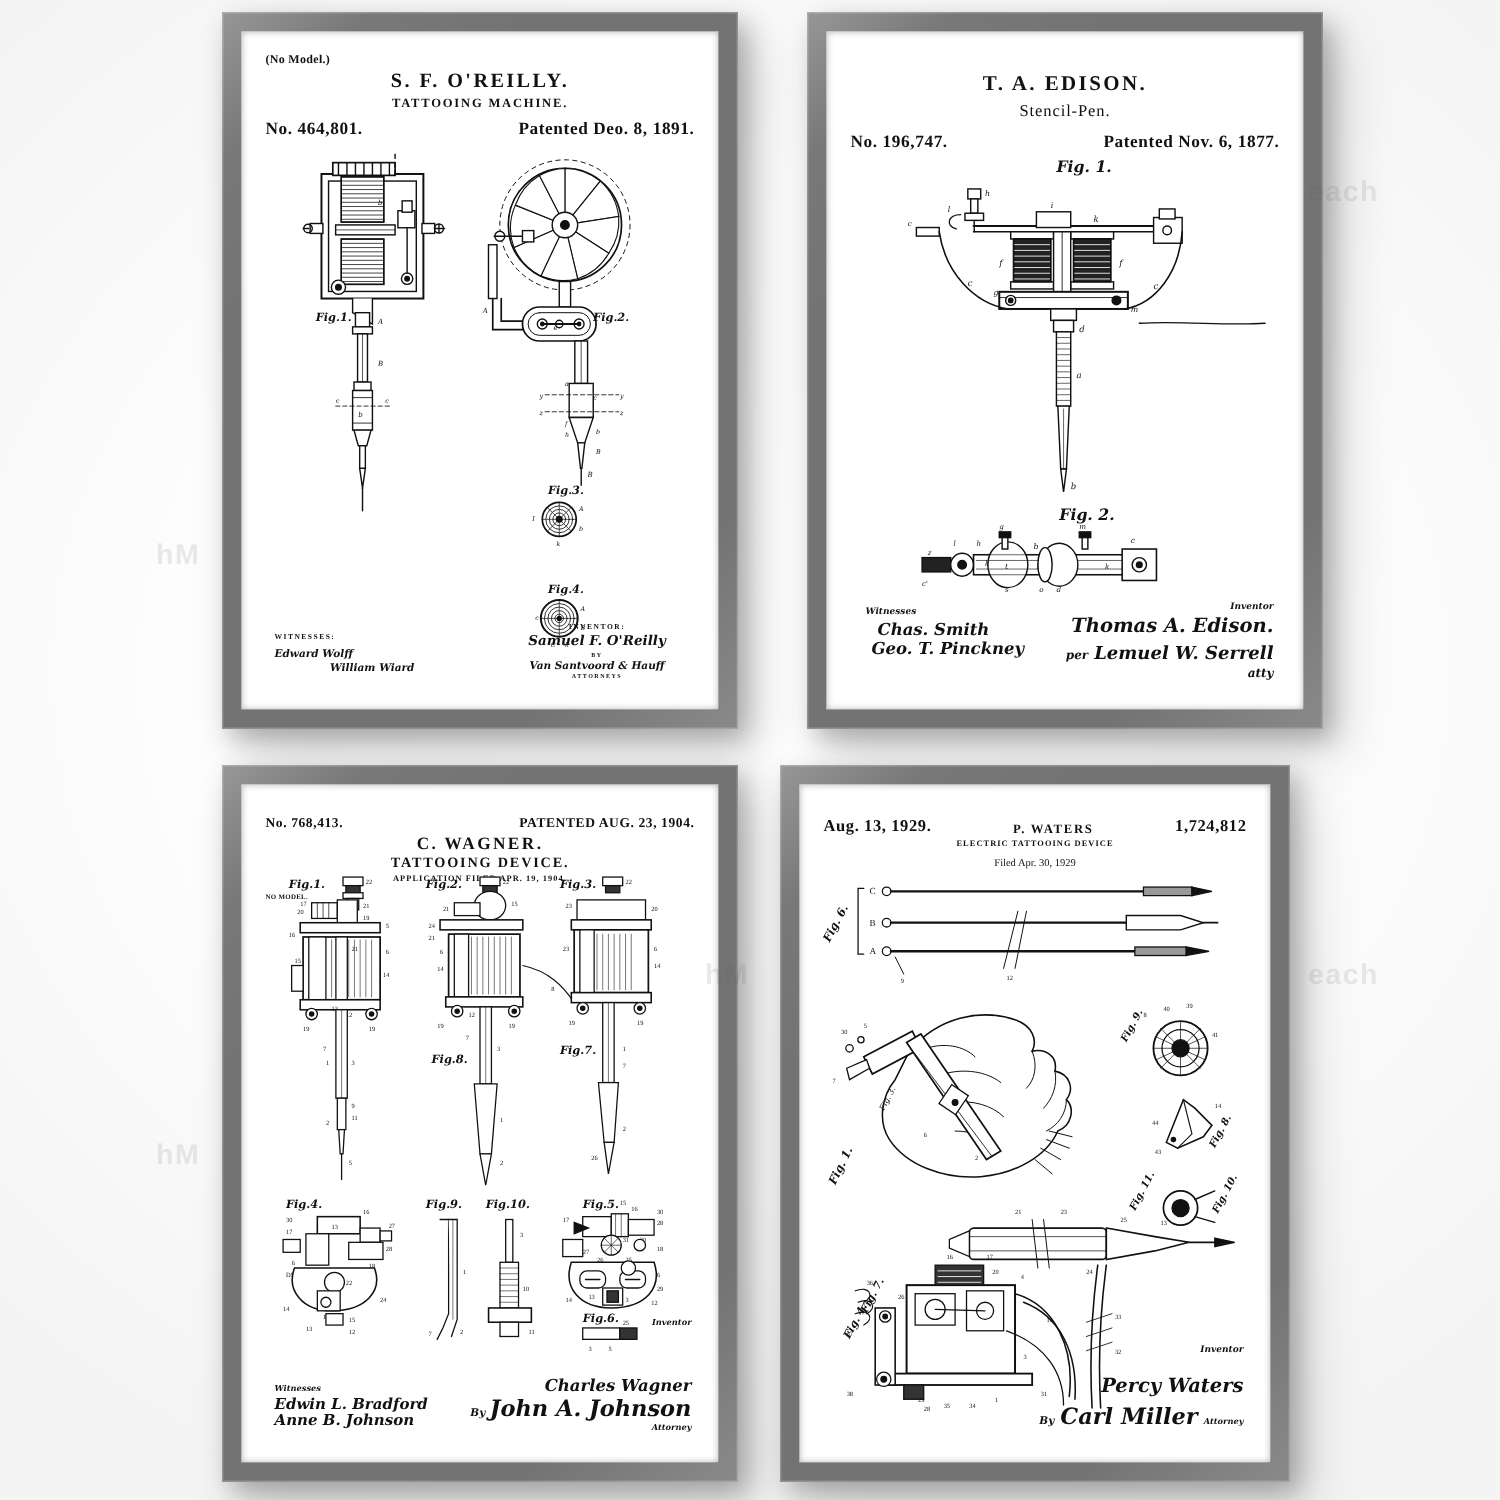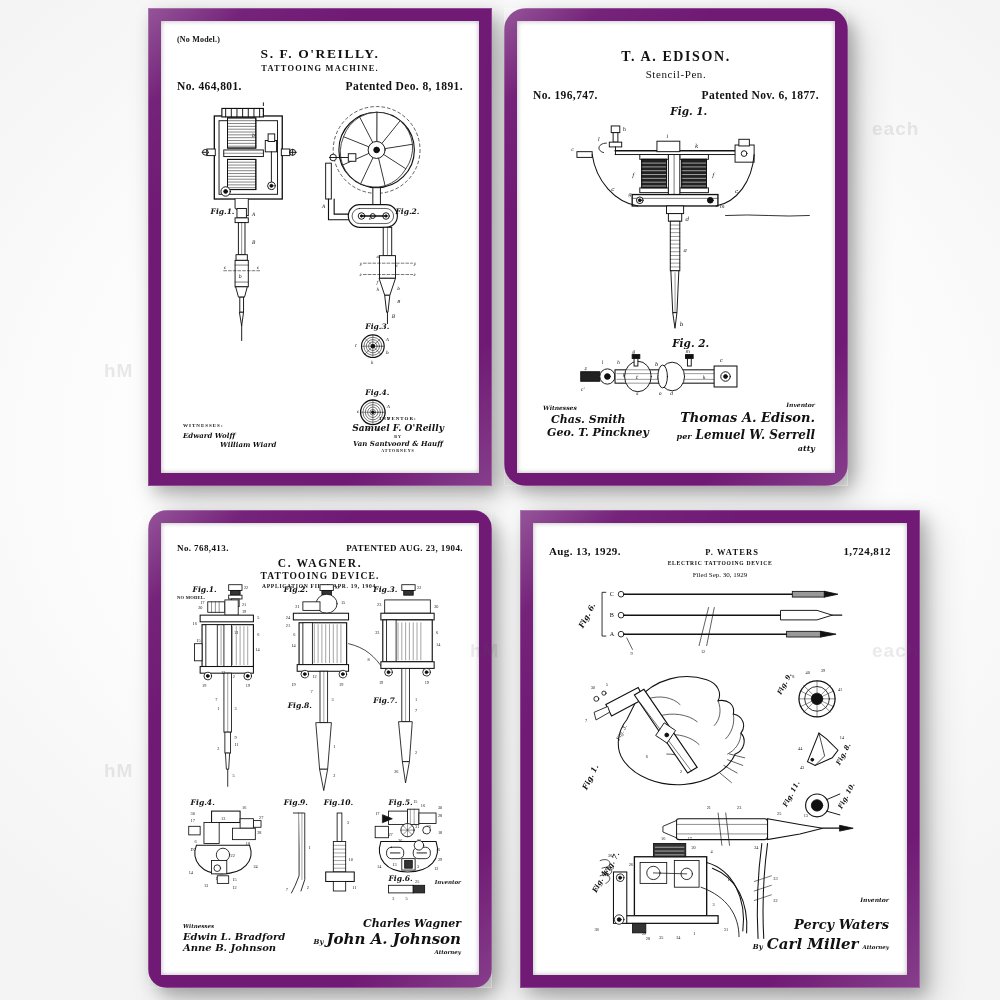--- a/index.html
+++ b/index.html
@@ -33,21 +33,21 @@
     white-space: nowrap;
   }
 
   #gallery {
     position: absolute; inset: 0;
     z-index: 10;
   }
 
   .frame {
     position: absolute;
-    background: #701a75;
+    background: #737373;
     padding: 13px;
     box-shadow:
        6px 7px 16px rgba(0,0,0,0.26),
        14px 16px 34px rgba(0,0,0,0.14);
   }
   
   .frame::before {
     content:"";
     position:absolute; inset:0;
     background:
@@ -375,21 +375,21 @@
           <div class="cursive" style="font-size:9px; margin-top:2px;">Samuel F. O'Reilly</div>
           <div class="foot-label" style="font-size:4px; margin-top:1px;">BY</div>
           <div class="cursive" style="font-size:7px;">Van Santvoord &amp; Hauff</div>
           <div class="foot-label" style="font-size:4px;">ATTORNEYS</div>
         </div>
 
       </div>
     </div>
   </div>
 
-  <div class="frame" style="left:504px; top:8px; width:344px; height:478px;border-radius:22px;">
+  <div class="frame" style="left:538px; top:8px; width:344px; height:478px;">
     <div class="mat">
       <div class="sheet">
 
         <div class="hdr">
           <div class="pname" style="margin-top:14px; font-size:14px;">T. A. EDISON.</div>
           <div style="text-align:center; font-size:11px; font-family:'Liberation Serif',serif; letter-spacing:0.6px; margin-top:3px;">Stencil-Pen.</div>
           <div class="row-nums" style="margin-top:9px;">
             <span>No. 196,747.</span>
             <span>Patented Nov. 6, 1877.</span>
           </div>
@@ -579,21 +579,21 @@
         <div style="position:absolute; left:26px; bottom:34px; width:120px;">
           <div class="cursive" style="font-size:6px;">Witnesses</div>
           <div class="cursive" style="font-size:11px; margin-top:2px; margin-left:8px;">Chas. Smith</div>
           <div class="cursive" style="font-size:11px; margin-left:4px;">Geo. T. Pinckney</div>
         </div>
 
       </div>
     </div>
   </div>
 
-  <div class="frame" style="left:148px; top:510px; width:344px; height:478px;border-radius:19px;">
+  <div class="frame" style="left:148px; top:510px; width:344px; height:478px;">
     <div class="mat">
       <div class="sheet">
 
         <div class="hdr">
           <div class="row-nums tight" style="font-size:9px; margin-top:6px;">
             <span>No. 768,413.</span>
             <span>PATENTED AUG. 23, 1904.</span>
           </div>
           <div class="pname" style="font-size:11.5px; margin-top:4px;">C. WAGNER.</div>
           <div class="ptitle" style="font-size:9.5px;">TATTOOING DEVICE.</div>
@@ -898,32 +898,32 @@
             <span class="cursive" style="font-size:7px;">By</span>
             <span class="cursive" style="font-size:15px;">John A. Johnson</span>
           </div>
           <div class="cursive" style="font-size:5.5px; margin-top:1px;">Attorney</div>
         </div>
 
       </div>
     </div>
   </div>
 
-  <div class="frame" style="left:520px; top:510px; width:400px; height:478px;">
+  <div class="frame" style="left:520px; top:510px; width:340px; height:478px;">
     <div class="mat">
       <div class="sheet">
 
         <div class="hdr">
           <div class="row-nums" style="margin-top:8px; font-size:11px; align-items:flex-start;">
             <span>Aug. 13, 1929.</span>
             <span style="font-size:8.5px; letter-spacing:1.1px; padding-top:2px;">P. WATERS</span>
             <span>1,724,812</span>
           </div>
           <div class="psub" style="font-size:5.6px; margin-top:3px;">ELECTRIC TATTOOING DEVICE</div>
-          <div style="text-align:center; font-size:7px; font-family:'Liberation Serif',serif; margin-top:5px;">Filed Sep. 30, 1929</div>
+          <div style="text-align:center; font-size:7px; font-family:'Liberation Serif',serif; margin-top:5px;">Filed Apr. 30, 1929</div>
         </div>
 
         <div class="draw" style="top:56px; bottom:6px;">
           <svg viewBox="0 0 312 410" preserveAspectRatio="xMidYMid meet">
             <g stroke="#111" fill="none" stroke-width="0.9" stroke-linecap="round">
 
               <g transform="translate(18,8)">
                 <text x="-6" y="44" font-size="8" font-family="DejaVu Serif" font-style="italic" font-weight="bold" fill="#111" stroke="none" transform="rotate(-62 -6 44)">Fig. 6.</text>
                 <path d="M18 6 L14 6 L14 52 L18 52" stroke-width="0.9"></path>
                 <text x="22" y="10" font-size="6.5" font-family="Liberation Serif" fill="#111" stroke="none">C</text>

